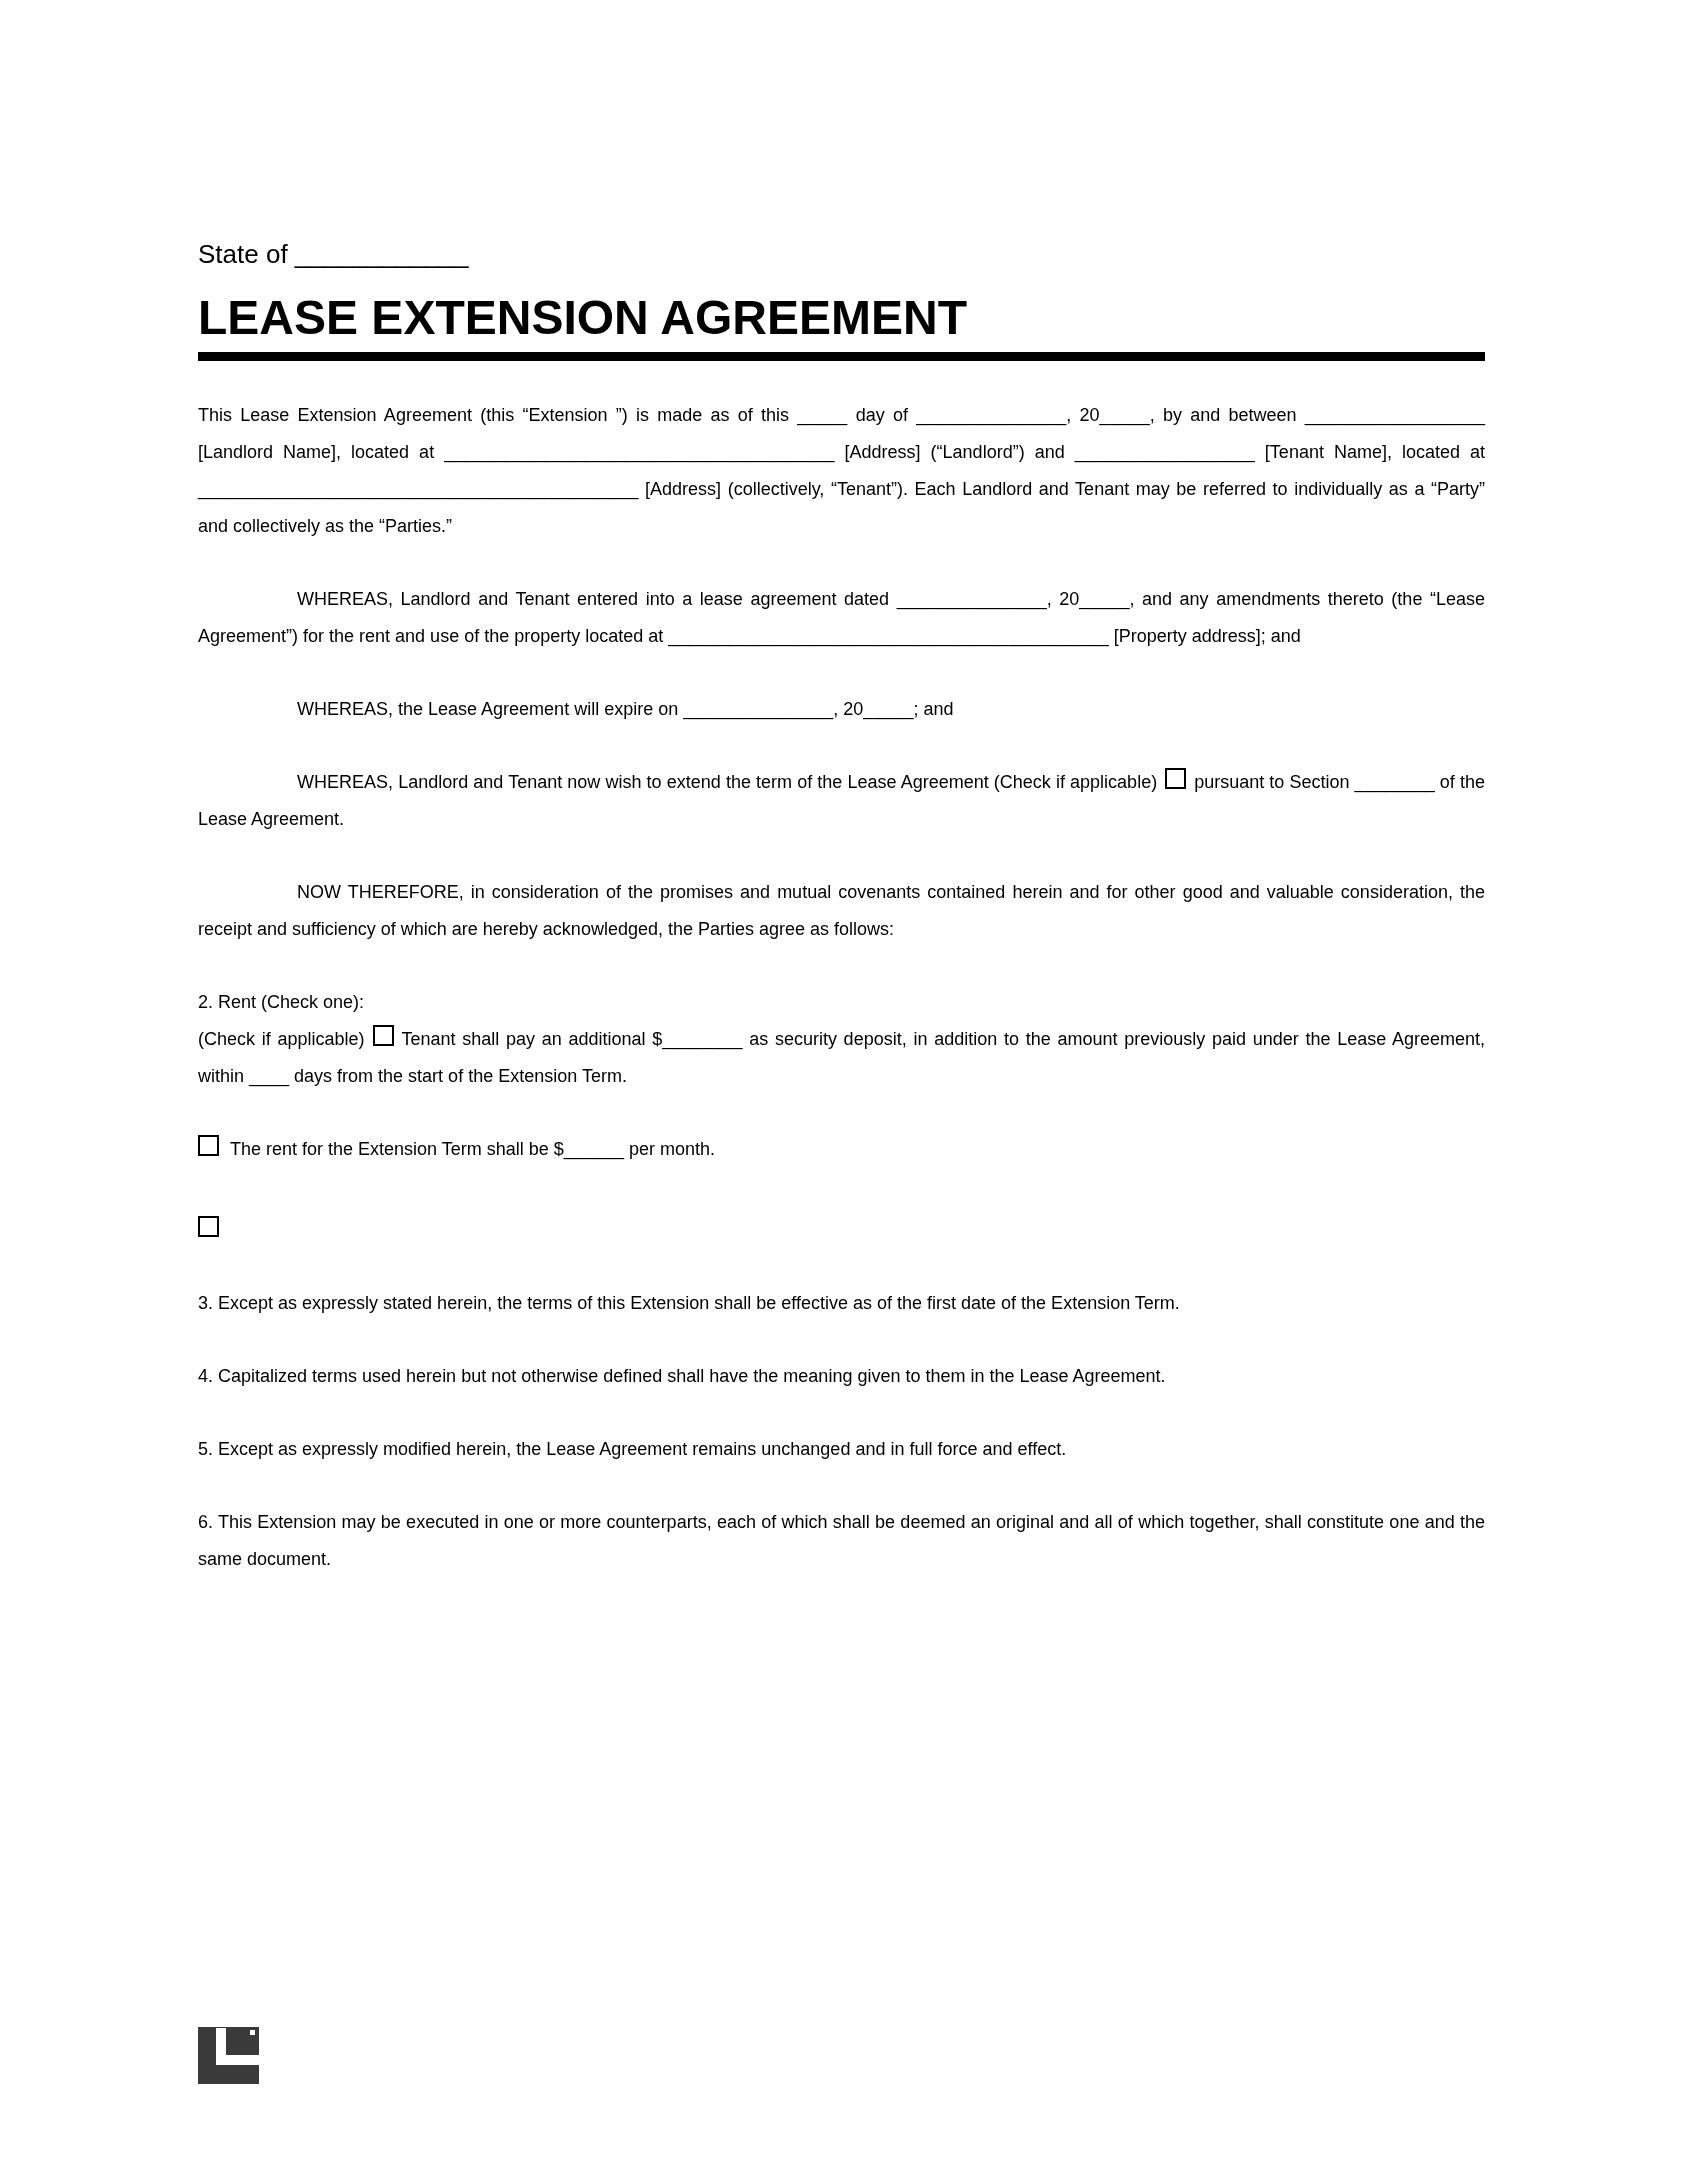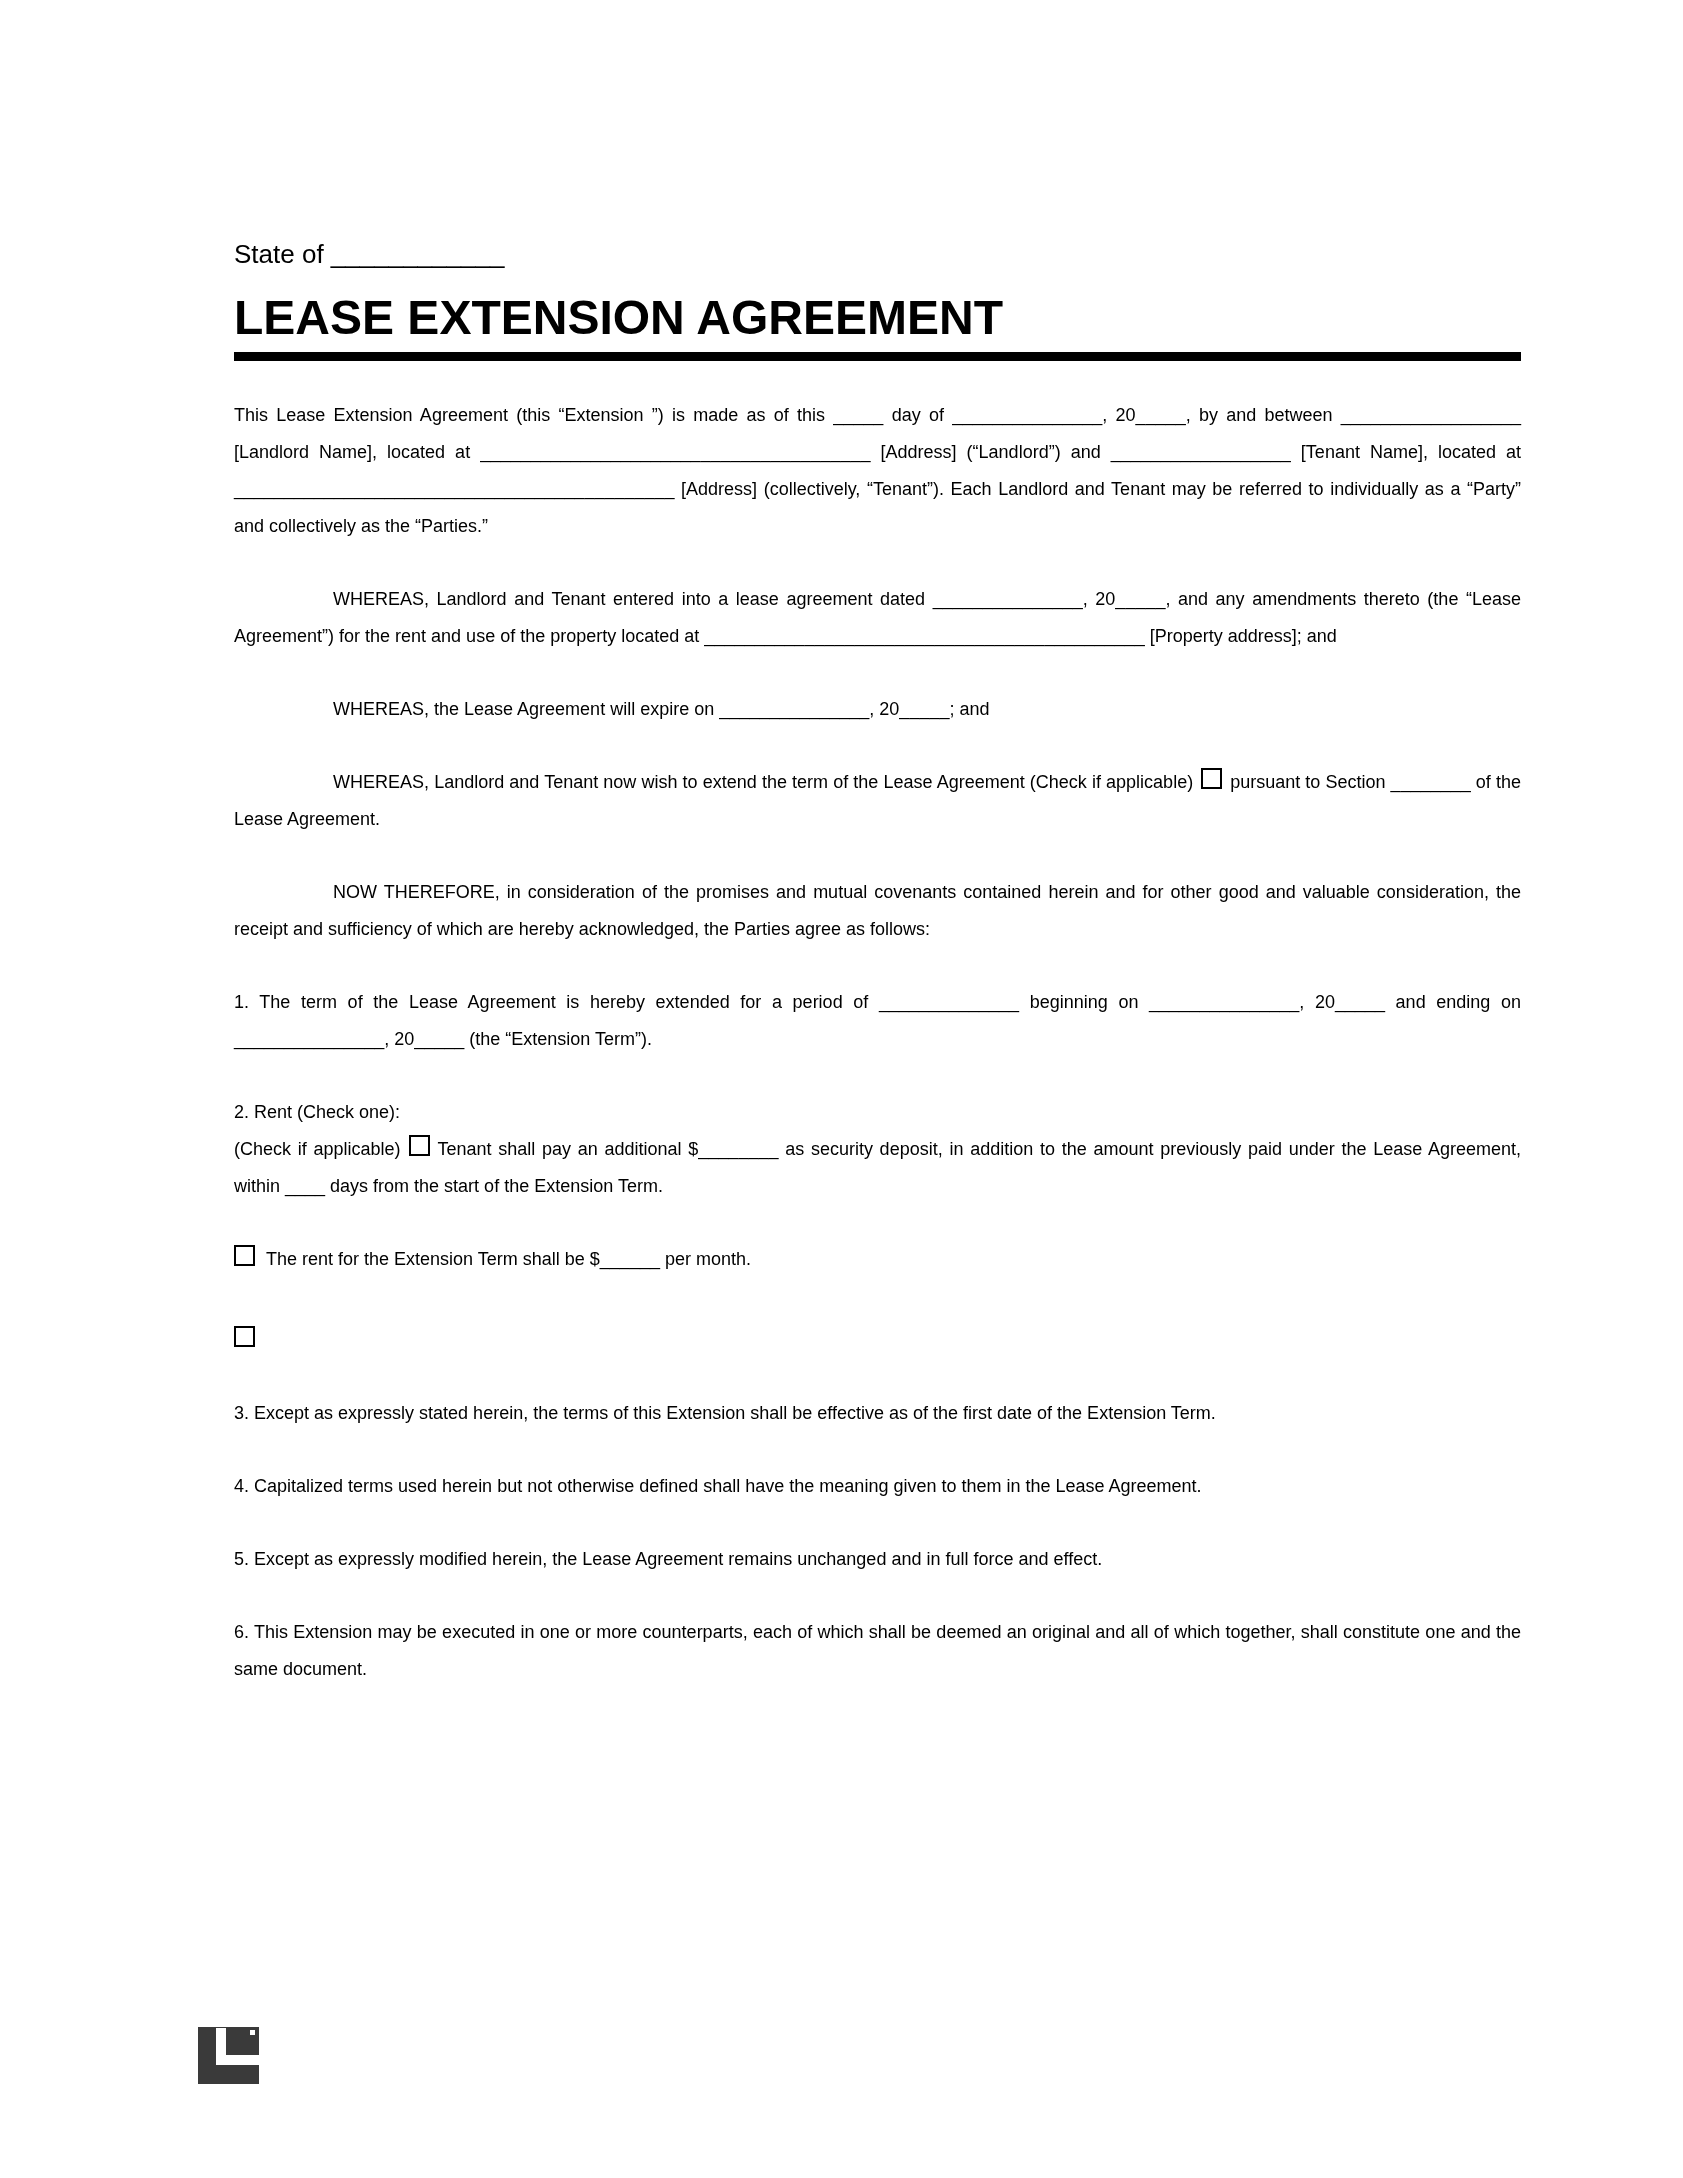--- a/index.html
+++ b/index.html
@@ -9,21 +9,20 @@
     background: #ffffff;
     position: relative;
     font-family: "Liberation Sans", "DejaVu Sans", sans-serif;
     color: #000;
   }
   .content {
     position: absolute;
     left: 198px;
     top: 0;
     width: 1287px;
-    margin-left: 36px;
   }
   .state-line {
     margin-top: 236px;
     font-size: 26px;
     line-height: 37px;
     text-align: left;
   }
   .doc-title {
     font-size: 48px;
     line-height: 57px;
@@ -95,21 +94,20 @@
   <p class="para">This Lease Extension Agreement (this “Extension ”) is made as of this _____ day of _______________, 20_____, by and between __________________ [Landlord Name], located at _______________________________________ [Address] (“Landlord”) and __________________ [Tenant Name], located at ____________________________________________ [Address] (collectively, “Tenant”). Each Landlord and Tenant may be referred to individually as a “Party” and collectively as the “Parties.”</p>
 
   <p class="para indent">WHEREAS, Landlord and Tenant entered into a lease agreement dated _______________, 20_____, and any amendments thereto (the “Lease Agreement”) for the rent and use of the property located at ____________________________________________ [Property address]; and</p>
 
   <p class="para indent">WHEREAS, the Lease Agreement will expire on _______________, 20_____; and</p>
 
   <p class="para indent"><span>WHEREAS, Landlord and Tenant now wish to extend the term of the Lease Agreement (Check if applicable)</span><span class="checkbox"></span><span>pursuant to Section ________ of the Lease Agreement.</span></p>
 
   <p class="para indent">NOW THEREFORE, in consideration of the promises and mutual covenants contained herein and for other good and valuable consideration, the receipt and sufficiency of which are hereby acknowledged, the Parties agree as follows:</p>
 
-  <p class="para">1. The term of the Lease Agreement is hereby extended for a period of ______________ beginning on _______________, 20_____ and ending on _______________, 20_____ (the “Extension Term”).</p>
 
   <p class="para">2. Rent (Check one):</p>
 
   <p class="para no-gap"><span>(Check if applicable)</span><span class="checkbox"></span><span>Tenant shall pay an additional $________ as security deposit, in addition to the amount previously paid under the Lease Agreement, within ____ days from the start of the Extension Term.</span></p>
 
   <p class="para"><span class="checkbox lead"></span><span>The rent for the Extension Term shall be $______ per month.</span></p>
 
   <p class="para gap-lg"><span class="checkbox lead"></span></p>
 
   <p class="para">3. Except as expressly stated herein, the terms of this Extension shall be effective as of the first date of the Extension Term.</p>

